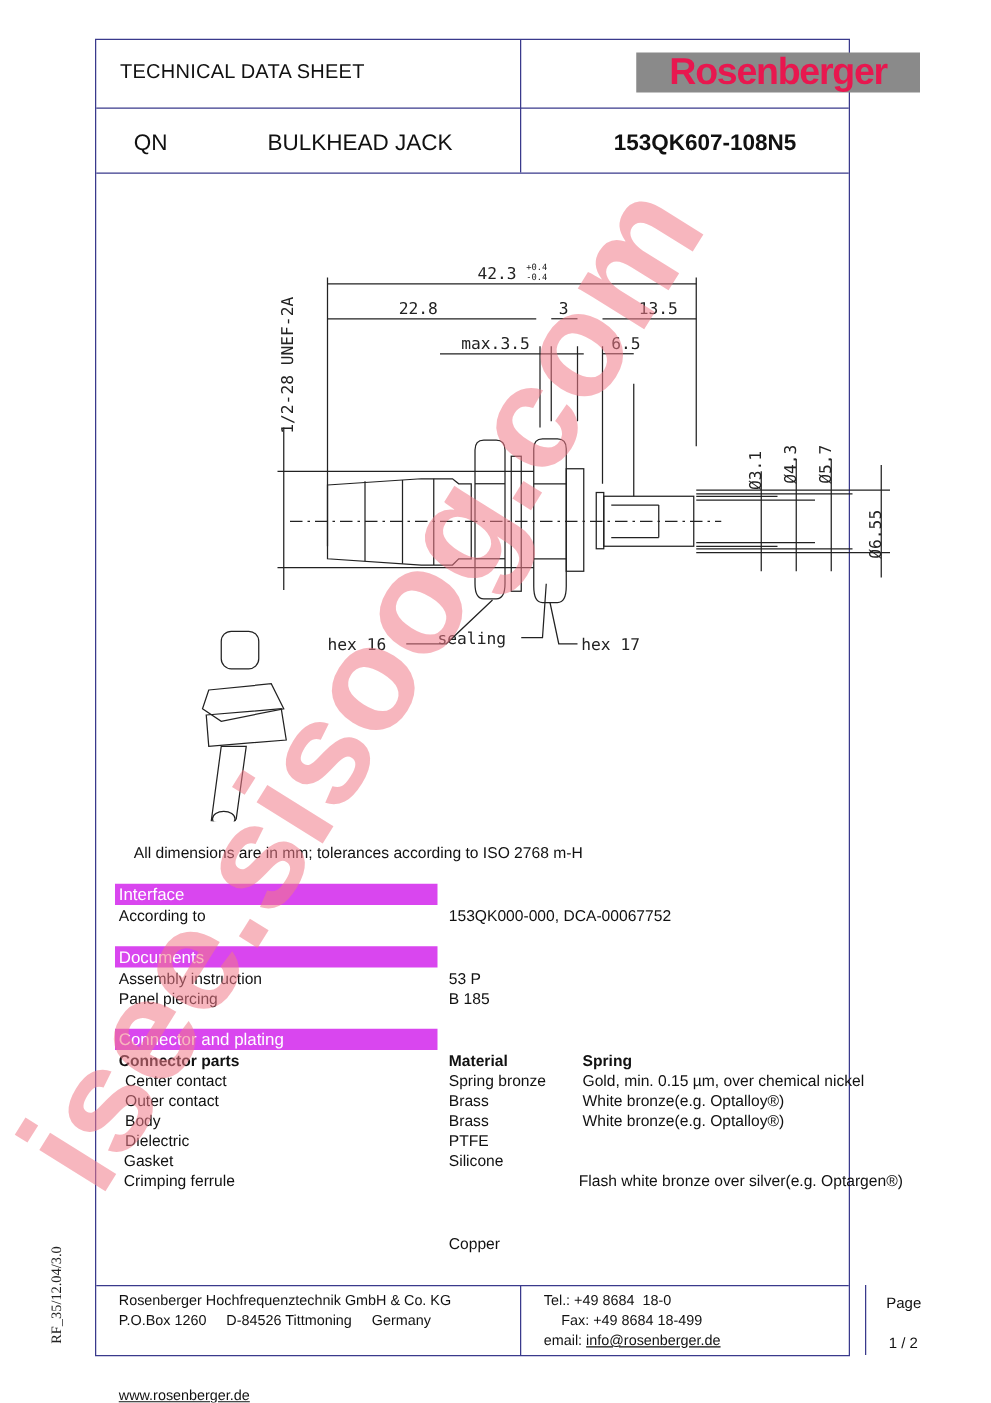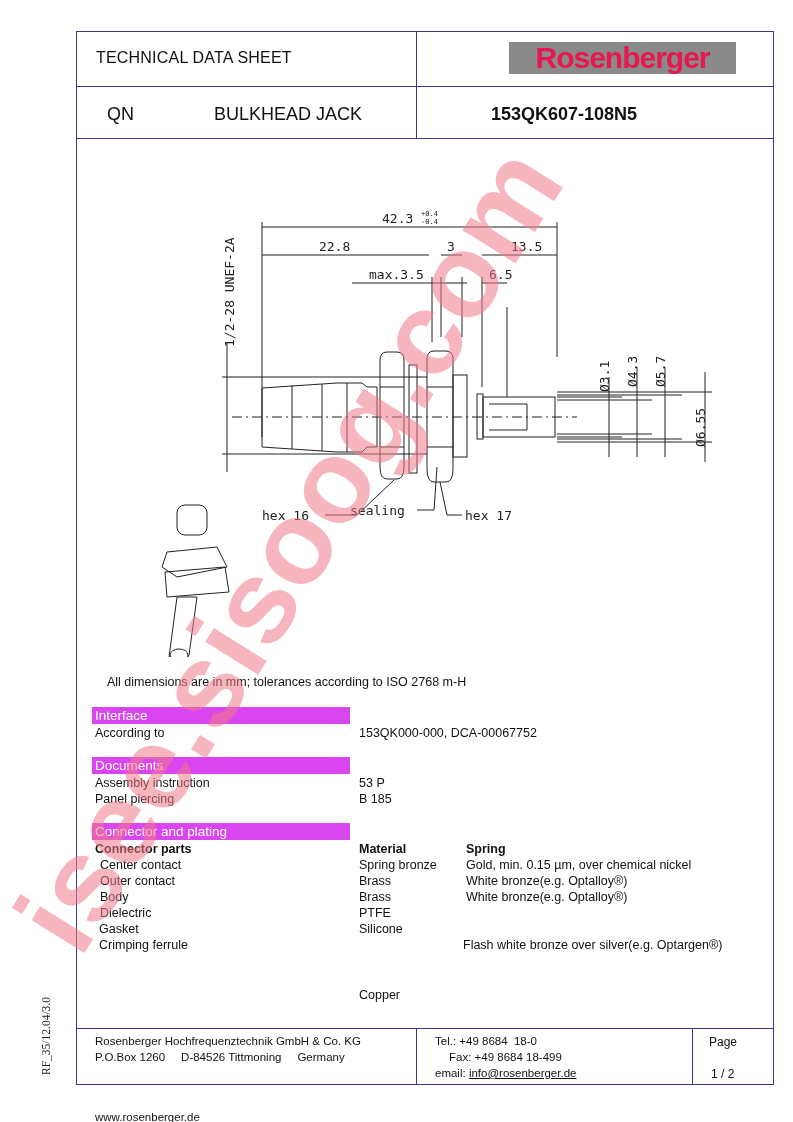--- a/index.html
+++ b/index.html
@@ -1,18 +1,18 @@
 <!DOCTYPE html>
 <html><head>
 <meta charset="utf-8">
 <style>
   html, body { margin: 0; padding: 0; background: #fff; }
   body { width: 793px; height: 1122px; position: relative; overflow: hidden;
          font-family: "Liberation Sans", sans-serif; color: #111; }
-  .frame { position: absolute; left: 76px; top: 31px; width: 698px; height: 1054px;
+  .frame { position: absolute; left: 76px; top: 31px; width: 604px; height: 1054px;
            border: 1px solid #3a3a8c; box-sizing: border-box; }
   .hline { position: absolute; left: 0; right: 0; height: 0; border-top: 1px solid #3a3a8c; }
   .vline { position: absolute; width: 0; border-left: 1px solid #3a3a8c; }
   .abs { position: absolute; white-space: nowrap; }
   .hdr-title { left: 19px; top: 17px; font-size: 16px; letter-spacing: 0.2px; }
   .logo { position: absolute; left: 432px; top: 10px; width: 227px; height: 32px;
           background: #8a8a8a; color: #e8174f; font-weight: bold; font-size: 30px;
           line-height: 32px; text-align: center; letter-spacing: -1px; }
   .hdr-qn { left: 30px; top: 72px; font-size: 18px; }
   .hdr-type { left: 137px; top: 72px; font-size: 18px; }

